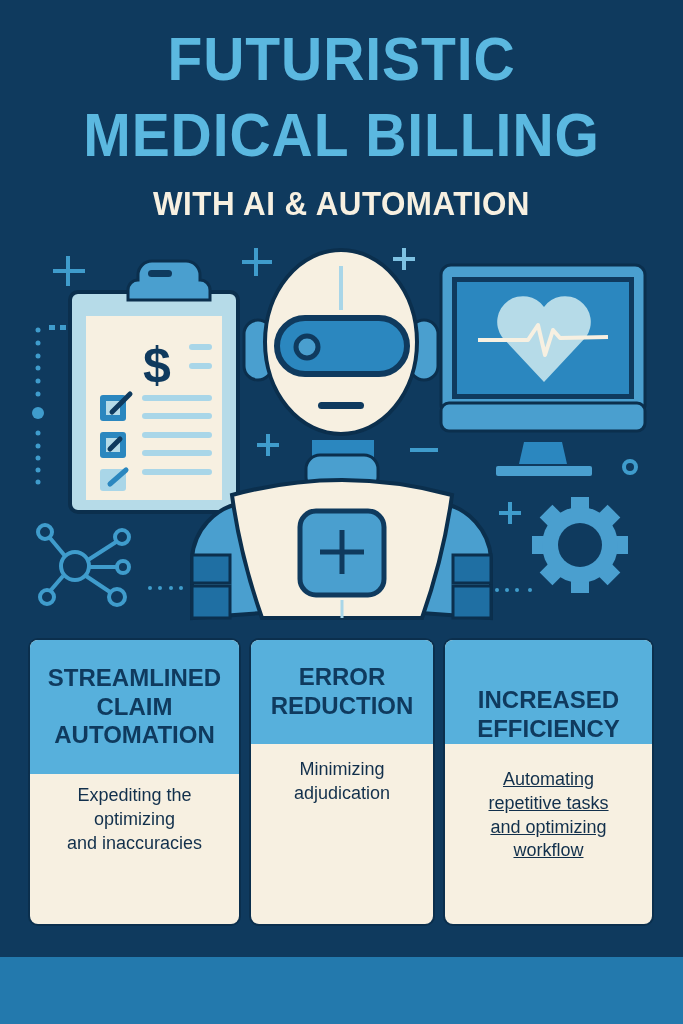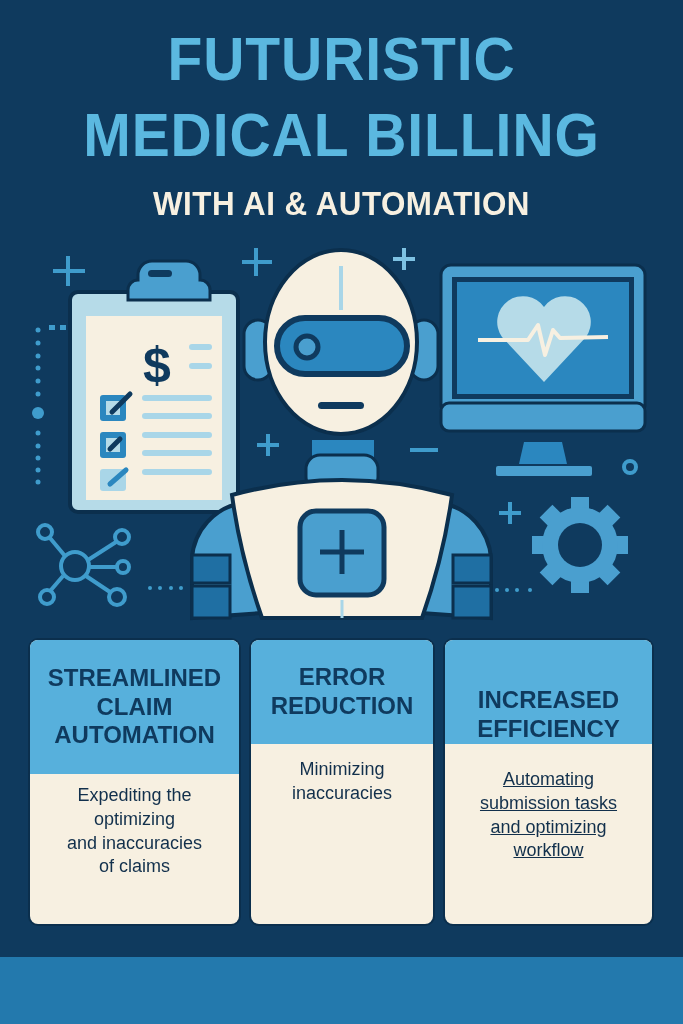--- a/index.html
+++ b/index.html
@@ -189,45 +189,44 @@
     <div>
       <span class="hl">STREAMLINED</span>
       <span class="hl">CLAIM</span>
       <span class="hl">AUTOMATION</span>
     </div>
   </div>
   <div class="card-body">
     <span class="hl">Expediting the</span>
     <span class="hl">optimizing</span>
     <span class="hl">and inaccuracies</span>
-    <span class="hl">of claims</span>
   </div>
 </div>
 
 <div class="card card-2">
   <div class="card-head">
     <div>
       <span class="hl">ERROR</span>
       <span class="hl">REDUCTION</span>
     </div>
   </div>
   <div class="card-body">
     <span class="hl">Minimizing</span>
-    <span class="hl">inaccuracies</span>
+    <span class="hl">adjudication</span>
   </div>
 </div>
 
 <div class="card card-3">
   <div class="card-head">
     <div>
       <span class="hl">INCREASED</span>
       <span class="hl">EFFICIENCY</span>
     </div>
   </div>
   <div class="card-body">
     <span class="hl">Automating</span>
-    <span class="hl">submission tasks</span>
+    <span class="hl">repetitive tasks</span>
     <span class="hl">and optimizing</span>
     <span class="hl">workflow</span>
   </div>
 </div>
 
 <div class="bottom-band"></div>
 
 </body></html>

